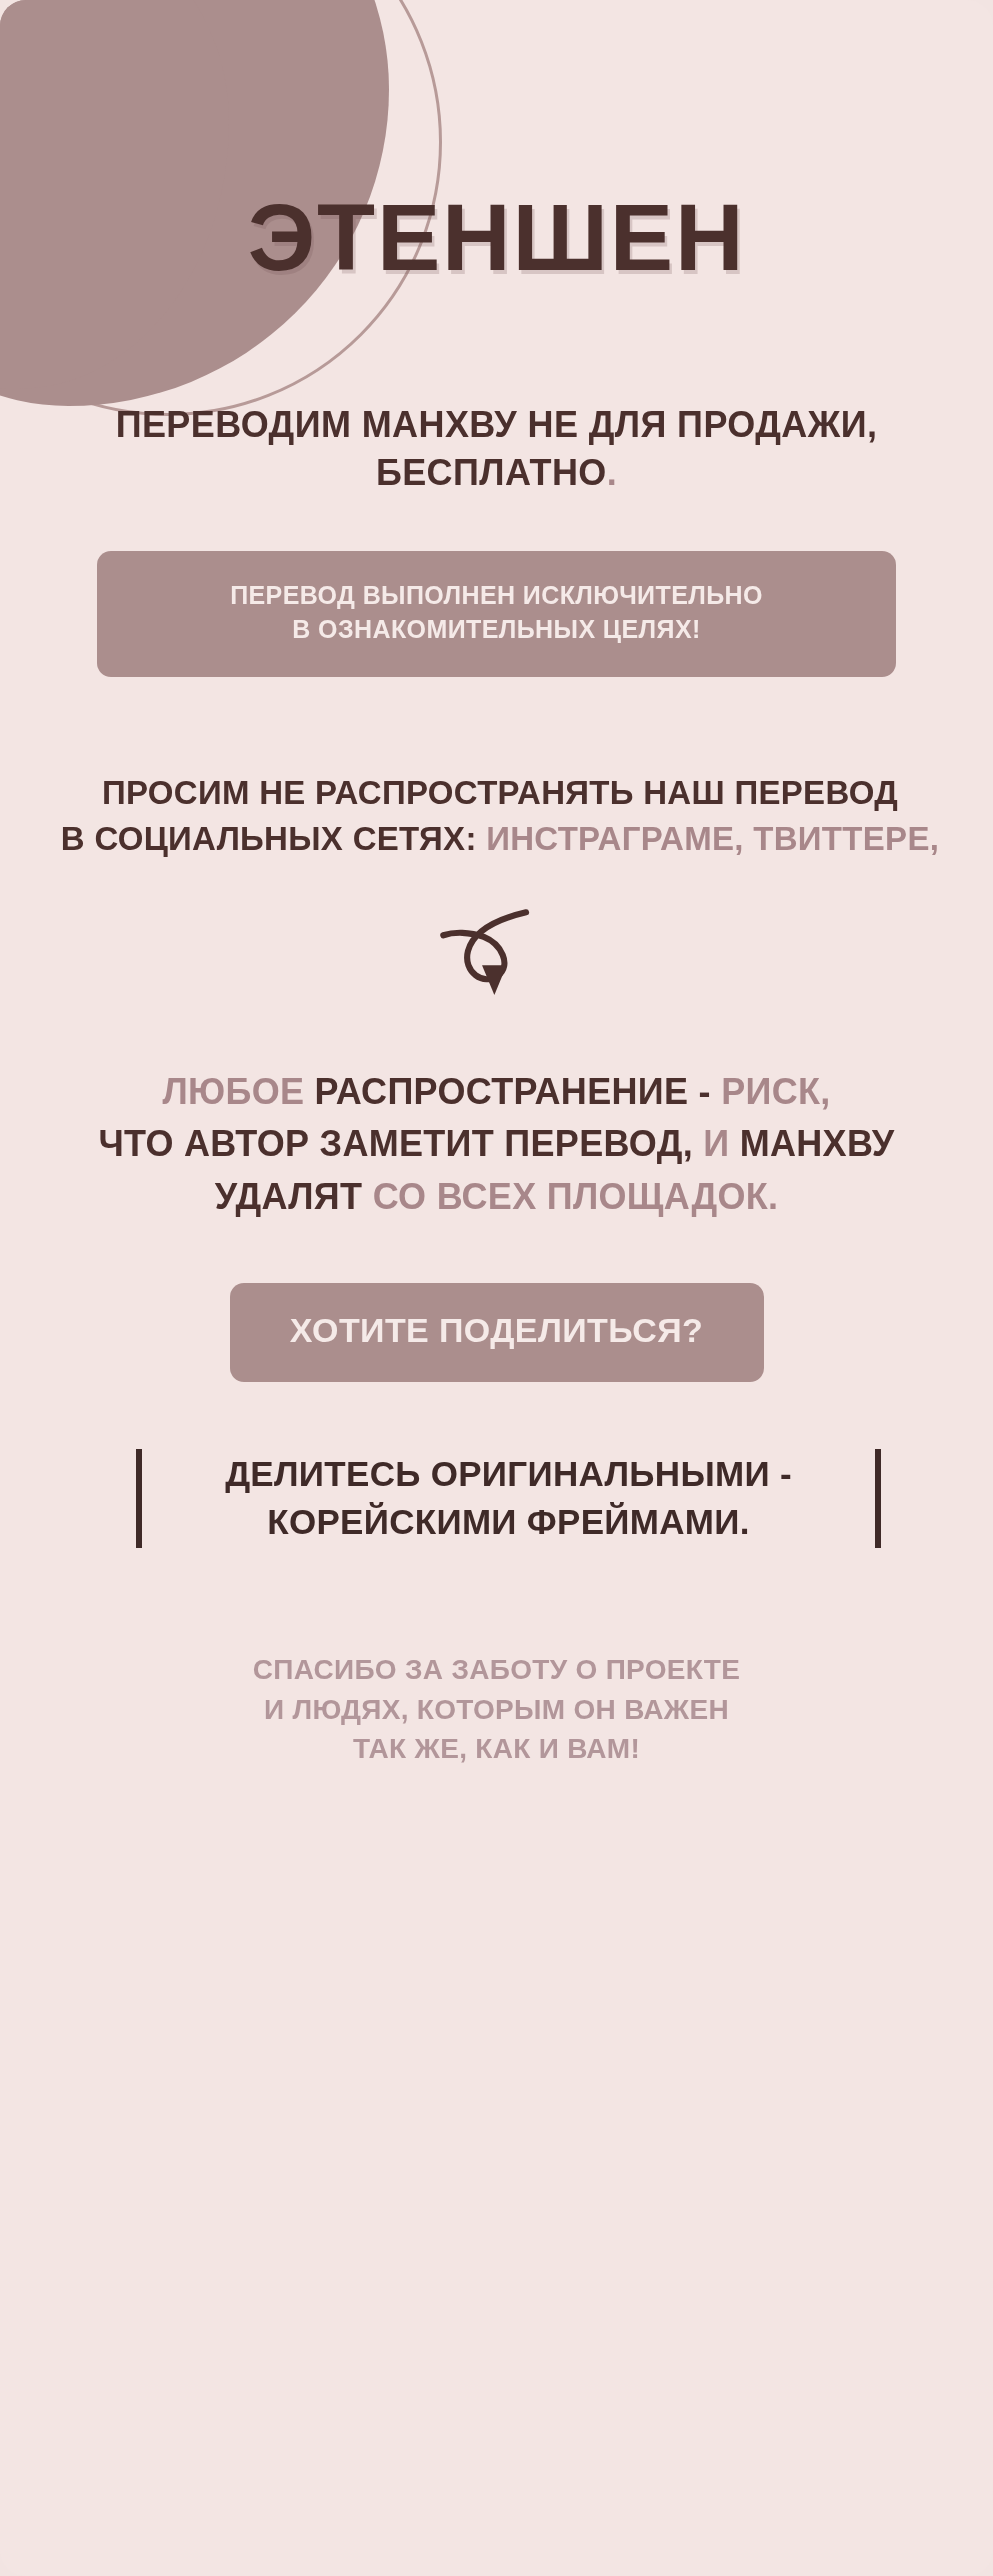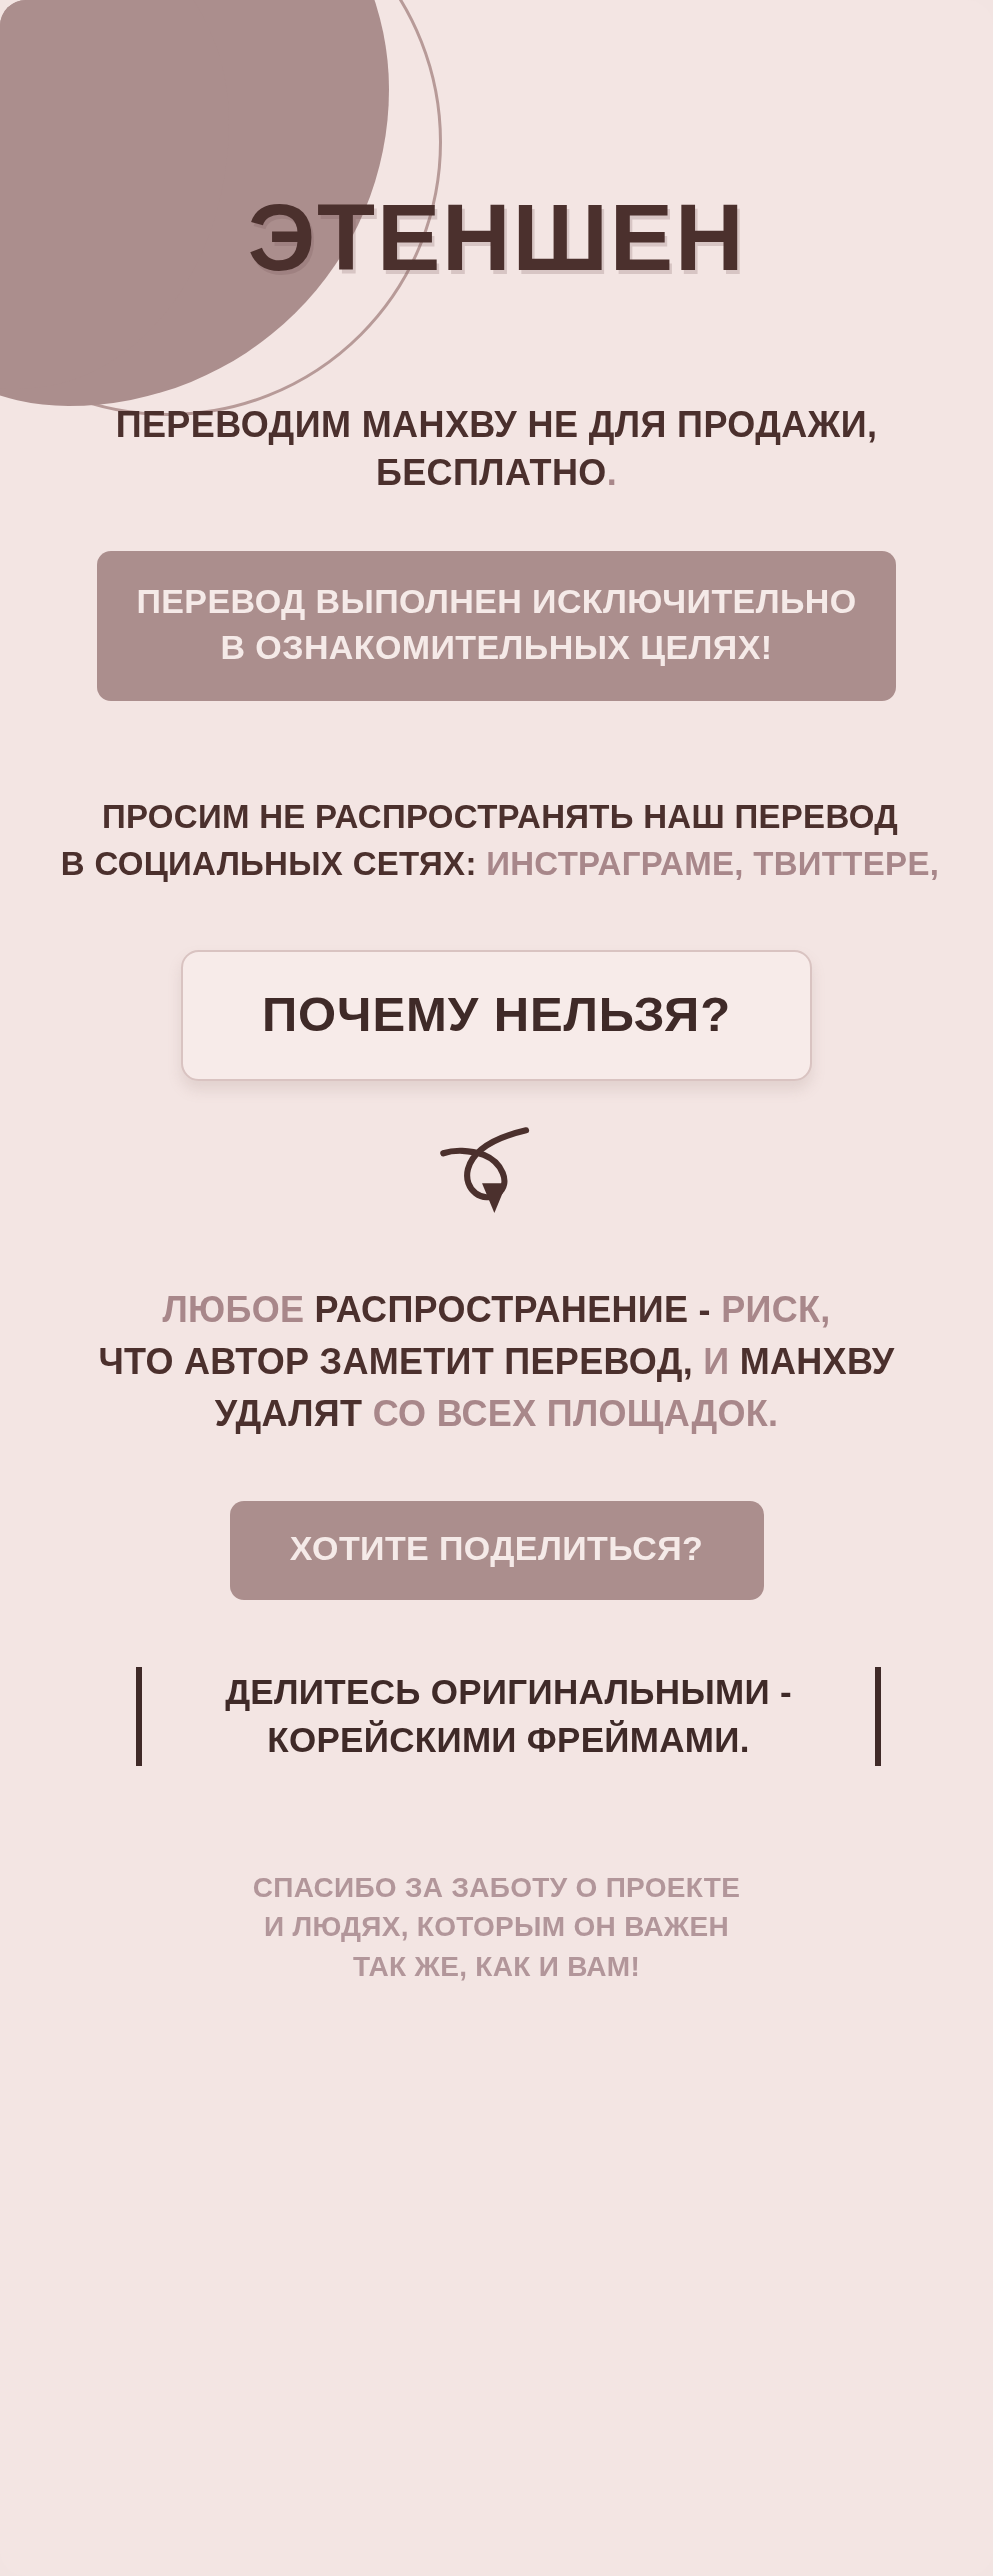--- a/index.html
+++ b/index.html
@@ -99,21 +99,21 @@
 
   .pill {
     margin: 55px auto 0 auto;
     width: 799px;
     box-sizing: border-box;
     background: #ab8e8d;
     color: #f5eae8;
     border-radius: 14px;
     padding: 26.5px 21px 30px 21px;
     text-align: center;
-    font-size: 34px;
+    font-size: 25px;
     font-weight: bold;
     line-height: 1.38;
     letter-spacing: 0.4px;
   }
 
   .s2 {
     font-size: 33px;
     margin-top: 93px;
     line-height: 1.42;
     letter-spacing: 0.3px;
@@ -219,23 +219,20 @@
     <div class="pill">
       <span>ПЕРЕВОД ВЫПОЛНЕН ИСКЛЮЧИТЕЛЬНО</span><br>
       <span>В ОЗНАКОМИТЕЛЬНЫХ ЦЕЛЯХ!</span>
     </div>
 
     <div class="para s2">
       <span>ПРОСИМ НЕ РАСПРОСТРАНЯТЬ НАШ ПЕРЕВОД</span><br>
       <span>В СОЦИАЛЬНЫХ СЕТЯХ:</span><span class="accent"> ИНСТРАГРАМЕ, ТВИТТЕРЕ,</span><br>
     </div>
 
-    <div class="why-card">
-      <span>ПОЧЕМУ НЕЛЬЗЯ?</span>
-    </div>
 
     <div class="arrow-wrap">
       <svg width="132" height="115" viewBox="0 0 150 130">
         <path d="M108 8 C 74 16, 48 30, 42 52 C 36 76, 60 92, 76 80 C 92 68, 80 44, 60 36 C 44 30, 26 30, 14 34" fill="none" stroke="#4b302d" stroke-width="7" stroke-linecap="round"></path>
         <path d="M58 68 L86 68 L72 102 Z" fill="#4b302d"></path>
       </svg>
     </div>
 
     <div class="para s3">
       <span class="accent">ЛЮБОЕ</span><span> РАСПРОСТРАНЕНИЕ - </span><span class="accent">РИСК,</span><br>

